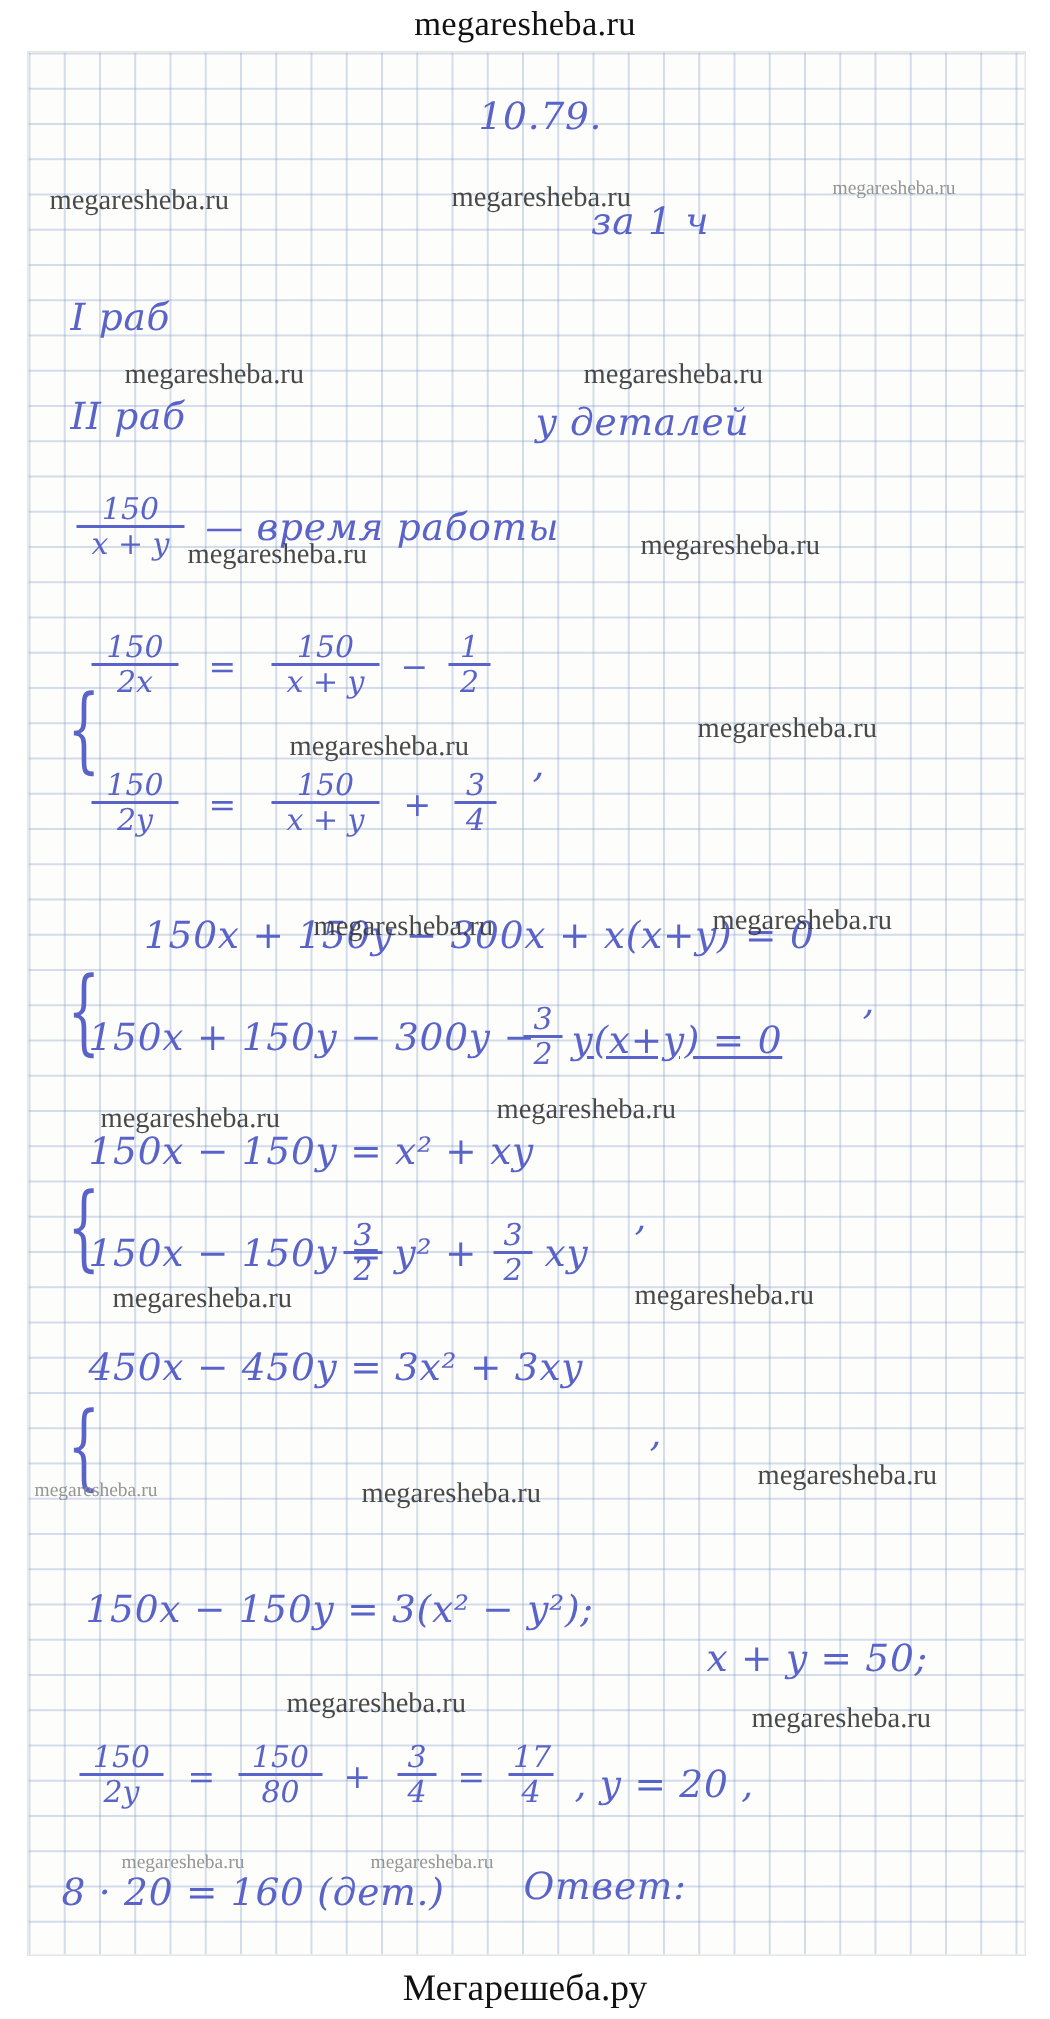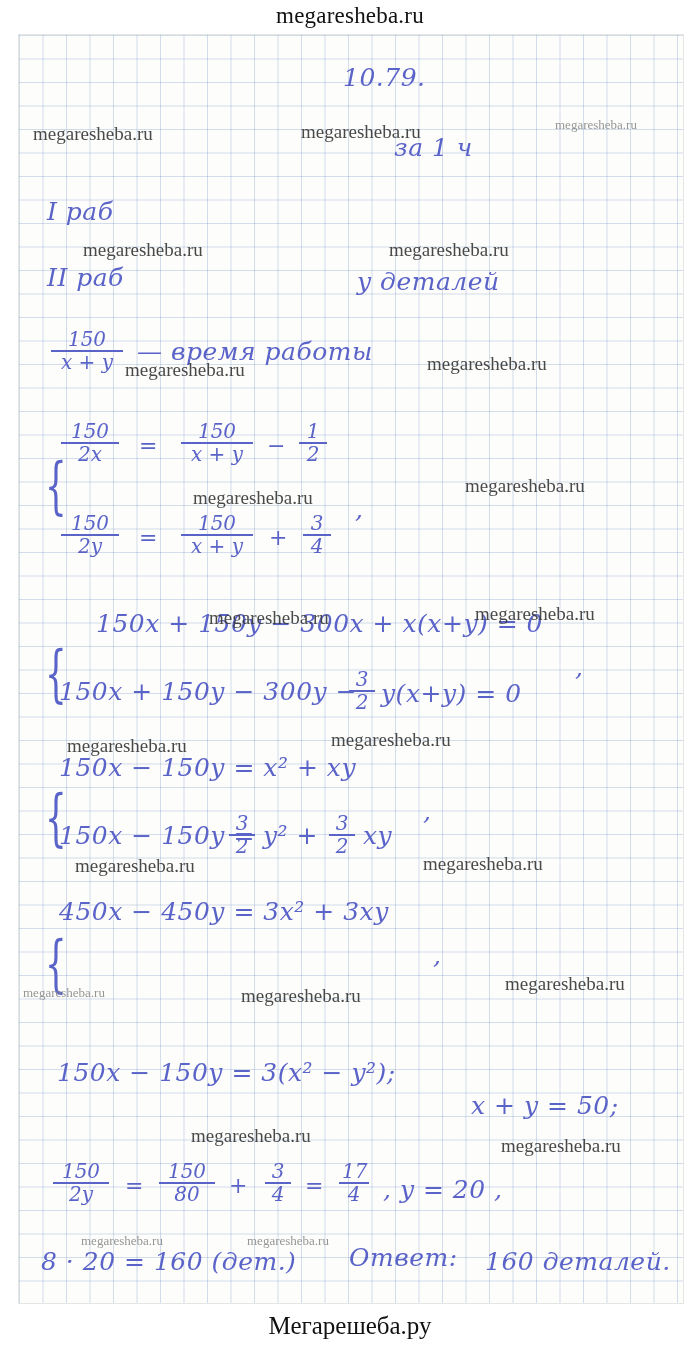--- a/index.html
+++ b/index.html
@@ -80,21 +80,21 @@
 </style>
 </head>
 <body>
 
 <div class="site-header">
   <span>megaresheba.ru</span>
 </div>
 
 <div class="sheet">
 
-  <div class="hw big" style="left:300px;top:28px;margin-left:24px;">10.79.</div>
+  <div class="hw big" style="left:300px;top:28px;">10.79.</div>
 
   <div class="hw big" style="left:375px;top:98px;">за 1 ч</div>
 
   <div class="hw big" style="left:28px;top:162px;">I раб</div>
 
   <div class="hw big" style="left:28px;top:228px;">II раб</div>
   <div class="hw big" style="left:338px;top:232px;">y деталей</div>
 
   <div class="frac" style="left:32px;top:294px;width:72px;">
     <span class="num">150</span>
@@ -136,21 +136,21 @@
   <div class="hw big" style="left:336px;top:460px;">,</div>
 
   <div class="brace" style="left:26px;top:608px;">{</div>
   <div class="hw big" style="left:40px;top:574px;margin-left:37px;">150x + 150y − 300x + x(x+y) = 0</div>
 
   <div class="hw big" style="left:40px;top:642px;">150x + 150y − 300y −</div>
   <div class="frac" style="left:330px;top:634px;width:26px;">
     <span class="num">3</span>
     <span class="den">2</span>
   </div>
-  <div class="hw big" style="left:362px;top:644px;">y(x+y) = 0</div>
+  <div class="hw big" style="left:362px;top:644px;text-decoration:underline;">y(x+y) = 0</div>
   <div class="hw big" style="left:556px;top:618px;">,</div>
 
   <div class="brace" style="left:26px;top:752px;">{</div>
   <div class="hw big" style="left:40px;top:718px;">
     <span>150x − 150y = x² + xy</span>
   </div>
 
   <div class="hw big" style="left:40px;top:786px;">150x − 150y =</div>
   <div class="frac" style="left:210px;top:778px;width:26px;">
     <span class="num">3</span>
@@ -188,21 +188,20 @@
   </div>
   <div class="hw med" style="left:286px;top:1138px;">=</div>
   <div class="frac" style="left:320px;top:1126px;width:30px;">
     <span class="num">17</span>
     <span class="den">4</span>
   </div>
   <div class="hw big" style="left:364px;top:1140px;">, y = 20 ,</div>
 
   <div class="hw big" style="left:22px;top:1212px;">8 · 20 = 160 (дет.)</div>
   <div class="hw big" style="left:330px;top:1208px;">Ответ:</div>
-  <div class="hw big" style="left:466px;top:1212px;">160 деталей.</div>
 
   <div id="wm-layer">
       <div class="wm s1" style="left: 14px; top: 88px;">megaresheba.ru</div>
       <div class="wm s1" style="left: 282px; top: 86px;">megaresheba.ru</div>
       <div class="wm s3" style="left: 536px; top: 82px;">megaresheba.ru</div>
       <div class="wm s1" style="left: 64px; top: 204px;">megaresheba.ru</div>
       <div class="wm s1" style="left: 370px; top: 204px;">megaresheba.ru</div>
       <div class="wm s1" style="left: 106px; top: 324px;">megaresheba.ru</div>
       <div class="wm s1" style="left: 408px; top: 318px;">megaresheba.ru</div>
       <div class="wm s1" style="left: 174px; top: 452px;">megaresheba.ru</div>

